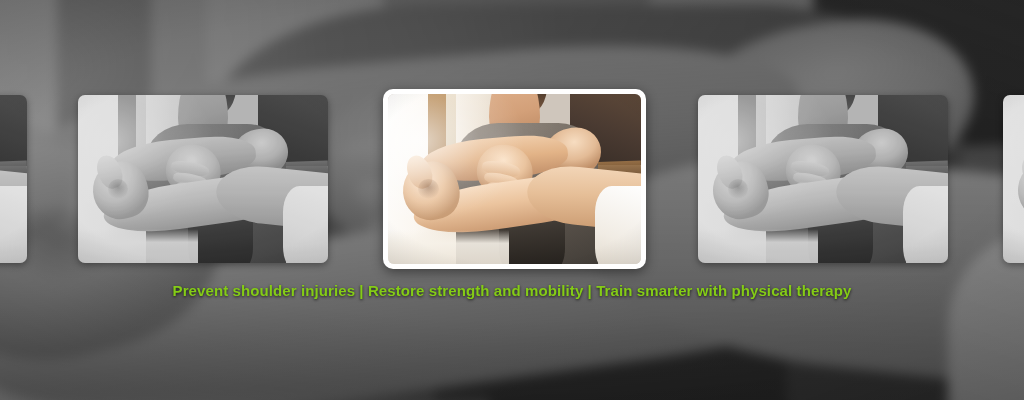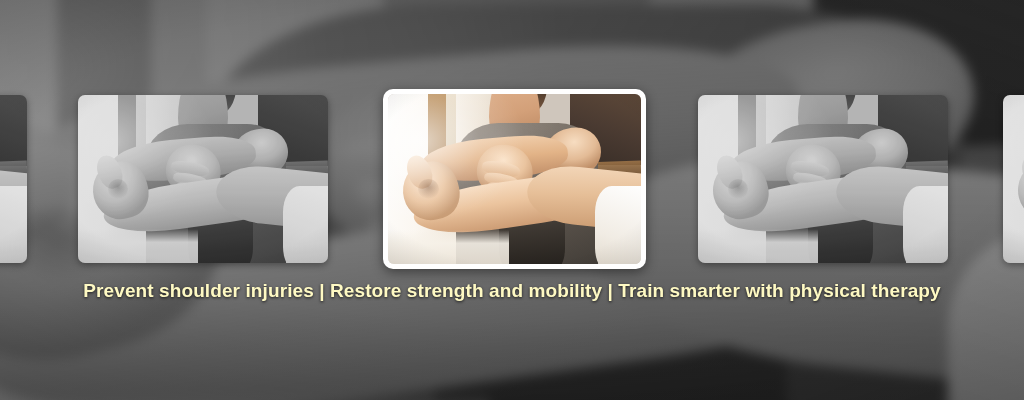--- a/index.html
+++ b/index.html
@@ -241,22 +241,22 @@
   
   .caption {
     position: absolute;
     left: 0; right: 0;
     top: 281px;
     text-align: center;
     z-index: 6;
   }
   .caption-text {
     display: inline-block;
-    color: #fef9c3;
-    font-size: 19px;
+    color: #84cc16;
+    font-size: 15px;
     font-weight: bold;
     letter-spacing: 0.1px;
     line-height: 20px;
     text-shadow: 0 1px 3px rgba(0,0,0,0.75);
     font-family: "Liberation Sans", sans-serif;
     white-space: nowrap;
   }
 </style>
 </head>
 <body>

